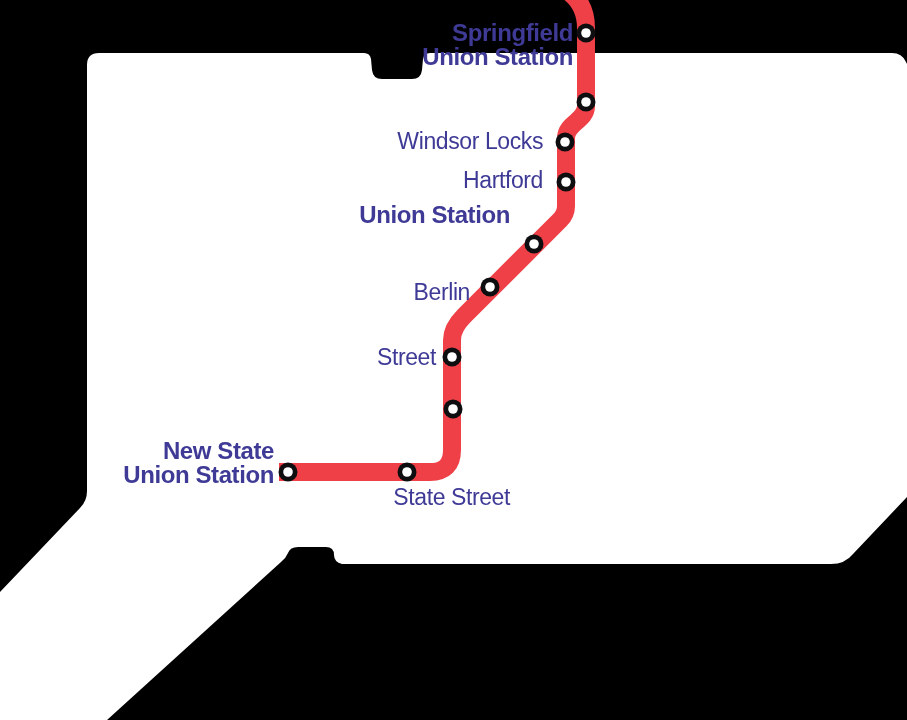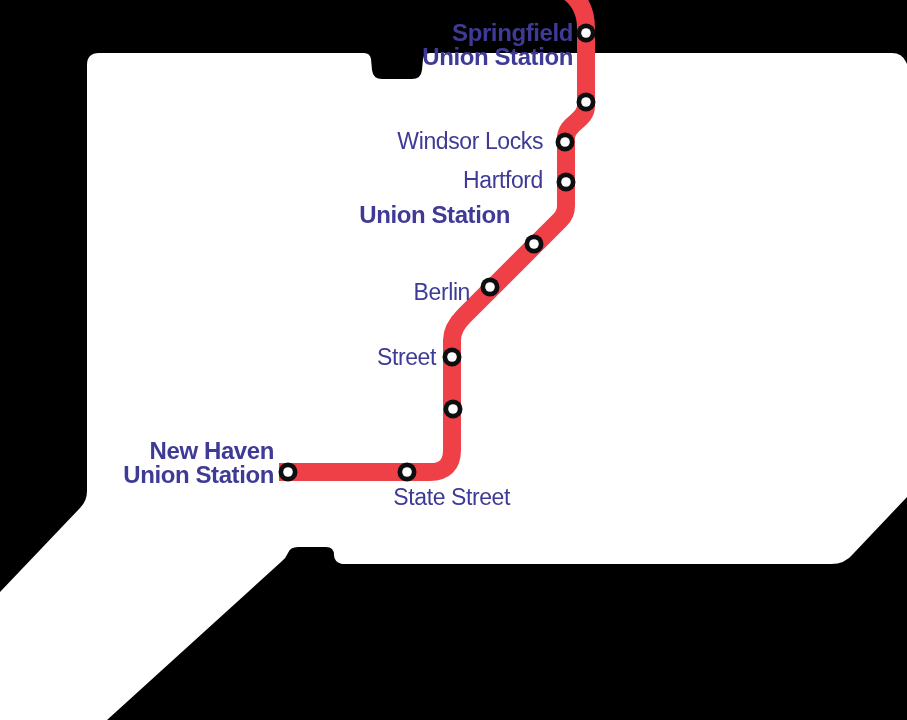--- a/index.html
+++ b/index.html
@@ -128,20 +128,20 @@
       <div class="station-label major" style="color: rgb(62, 58, 150); top: 203px; right: 397px;">
         <div>Union Station</div>
       </div>
       <div class="station-label" style="color: rgb(62, 58, 150); top: 280px; right: 437px;">
         <div>Berlin</div>
       </div>
       <div class="station-label" style="color: rgb(62, 58, 150); top: 345px; right: 471px;">
         <div>Street</div>
       </div>
       <div class="station-label major" style="color: rgb(62, 58, 150); top: 439px; right: 633px;">
-        <div>New Haven</div>
+        <div>New State</div>
         <div>Union Station</div>
       </div>
       <div class="station-label" style="color: rgb(62, 58, 150); top: 485px; left: 310px; width: 200px; text-align: right;">
         <div>State Street</div>
       </div>
     </div>
 </div>
 
 </body></html>

